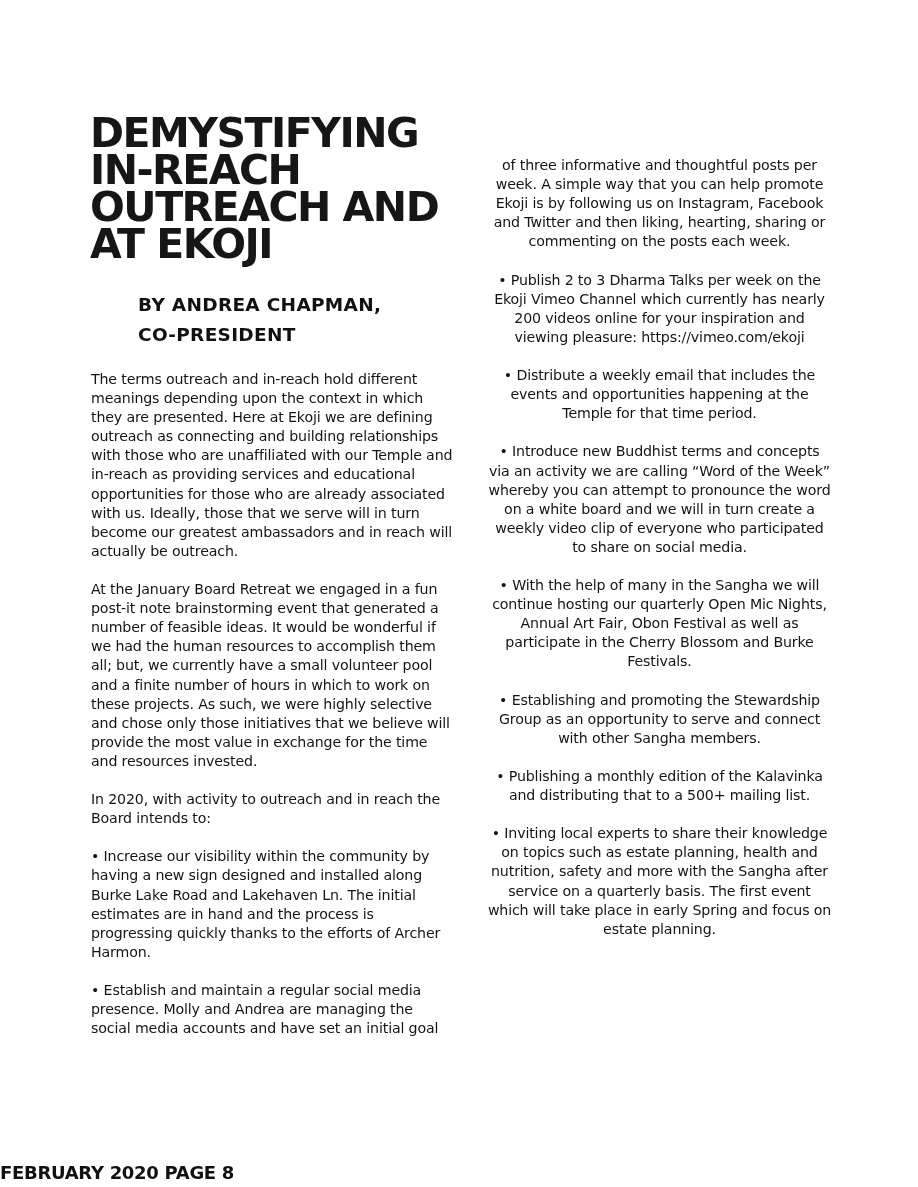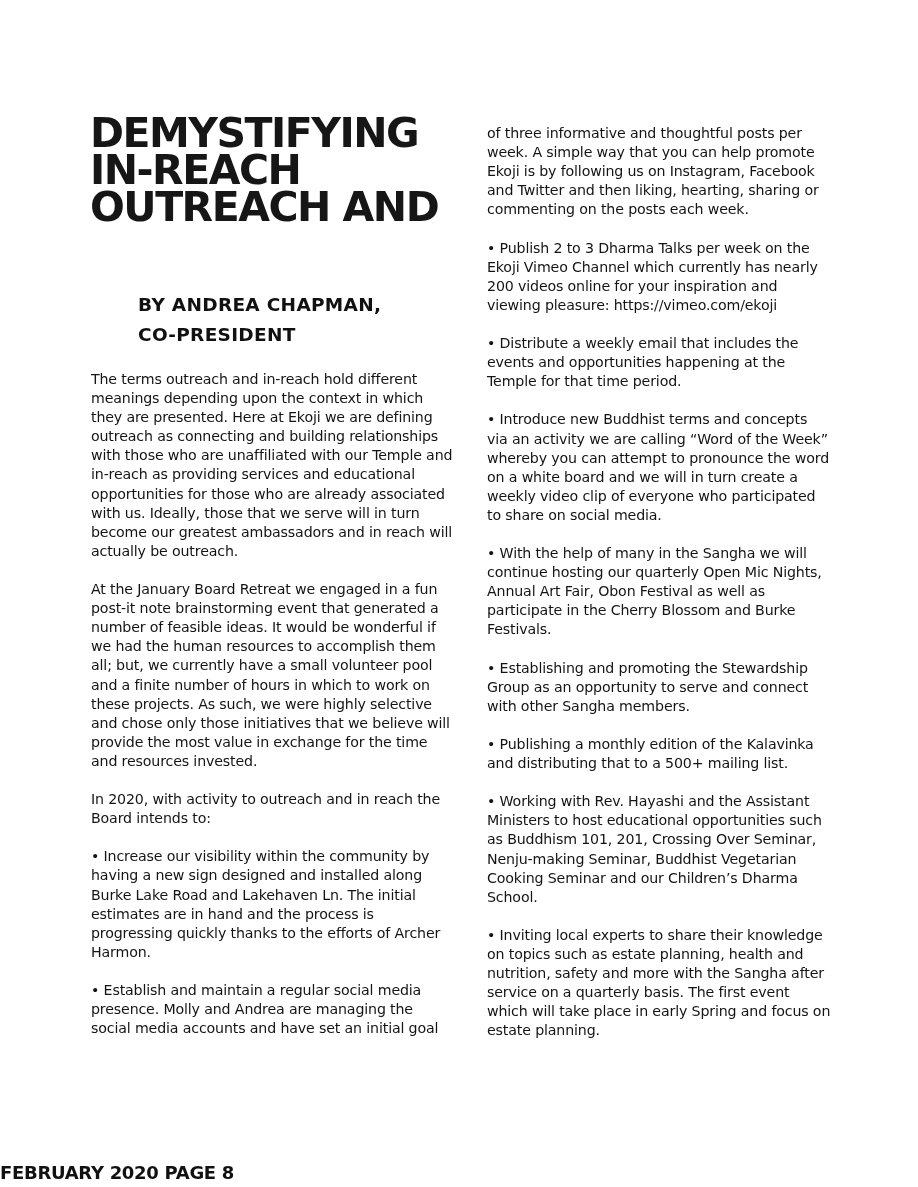--- a/index.html
+++ b/index.html
@@ -16,35 +16,36 @@
       font-family: "DejaVu Sans", sans-serif; font-weight: bold;
       font-size: 18.5px; line-height: 30px; letter-spacing: 0.3px; color: #111;
     }
     .byline span { display: block; margin-left: 47px; }
     .col {
       position: absolute;
       font-family: "DejaVu Sans", sans-serif; font-size: 14.2px; line-height: 19.1px;
       color: #141414; letter-spacing: -0.15px;
     }
     .col-left { left: 91px; top: 370px; width: 362px; }
-    .col-right { left: 487px; top: 124px; width: 345px; }
+    .col-right { left: 487px; top: 156px; width: 345px; text-align: center; }
     .col p { margin: 0 0 19.1px 0; }
     .footer {
       position: absolute; left: 0; right: 0; top: 1162px; text-align: left;
       font-family: "DejaVu Sans", sans-serif; font-weight: bold; font-size: 18px;
       letter-spacing: -0.3px; color: #111;
     }
   </style>
 </head>
 <body>
 
 <h1 class="page-title" style="margin:0;">
   <span>DEMYSTIFYING</span>
   <span>IN-REACH</span>
   <span>OUTREACH AND</span>
+  <span>AT EKOJI</span>
 </h1>
 
 <div class="byline">
   <span>BY ANDREA CHAPMAN,</span>
   <span>CO-PRESIDENT</span>
 </div>
 
 <div class="col col-left">
   <p>The terms outreach and in-reach hold different meanings depending upon the context in which they are presented. Here at Ekoji we are defining outreach as connecting and building relationships with those who are unaffiliated with our Temple and in-reach as providing services and educational opportunities for those who are already associated with us. Ideally, those that we serve will in turn become our greatest ambassadors and in reach will actually be outreach.</p>
   <p>At the January Board Retreat we engaged in a fun post-it note brainstorming event that generated a number of feasible ideas. It would be wonderful if we had the human resources to accomplish them all; but, we currently have a small volunteer pool and a finite number of hours in which to work on these projects. As such, we were highly selective and chose only those initiatives that we believe will provide the most value in exchange for the time and resources invested.</p>
@@ -54,17 +55,16 @@
 </div>
 
 <div class="col col-right">
   <p>of three informative and thoughtful posts per week. A simple way that you can help promote Ekoji is by following us on Instagram, Facebook and Twitter and then liking, hearting, sharing or commenting on the posts each week.</p>
   <p>• Publish 2 to 3 Dharma Talks per week on the Ekoji Vimeo Channel which currently has nearly 200 videos online for your inspiration and viewing pleasure: https://vimeo.com/ekoji</p>
   <p>• Distribute a weekly email that includes the events and opportunities happening at the Temple for that time period.</p>
   <p>• Introduce new Buddhist terms and concepts via an activity we are calling “Word of the Week” whereby you can attempt to pronounce the word on a white board and we will in turn create a weekly video clip of everyone who participated to share on social media.</p>
   <p>• With the help of many in the Sangha we will continue hosting our quarterly Open Mic Nights, Annual Art Fair, Obon Festival as well as participate in the Cherry Blossom and Burke Festivals.</p>
   <p>• Establishing and promoting the Stewardship Group as an opportunity to serve and connect with other Sangha members.</p>
   <p>• Publishing a monthly edition of the Kalavinka and distributing that to a 500+ mailing list.</p>
-  <p>• Working with Rev. Hayashi and the Assistant Ministers to host educational opportunities such as Buddhism 101, 201, Crossing Over Seminar, Nenju-making Seminar, Buddhist Vegetarian Cooking Seminar and our Children’s Dharma School.</p>
   <p>• Inviting local experts to share their knowledge on topics such as estate planning, health and nutrition, safety and more with the Sangha after service on a quarterly basis. The first event which will take place in early Spring and focus on estate planning.</p>
 </div>
 
 <div class="footer">FEBRUARY 2020 PAGE 8</div>
 
 </body></html>

